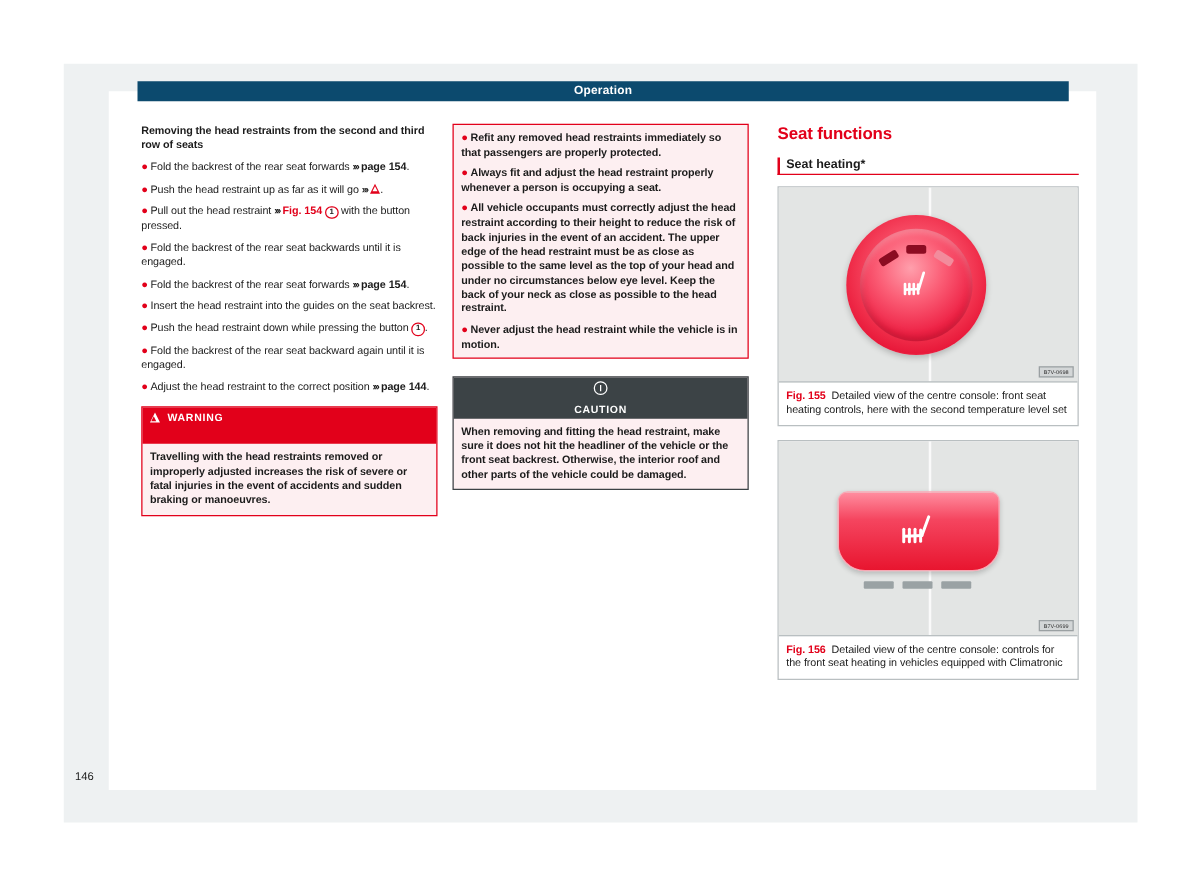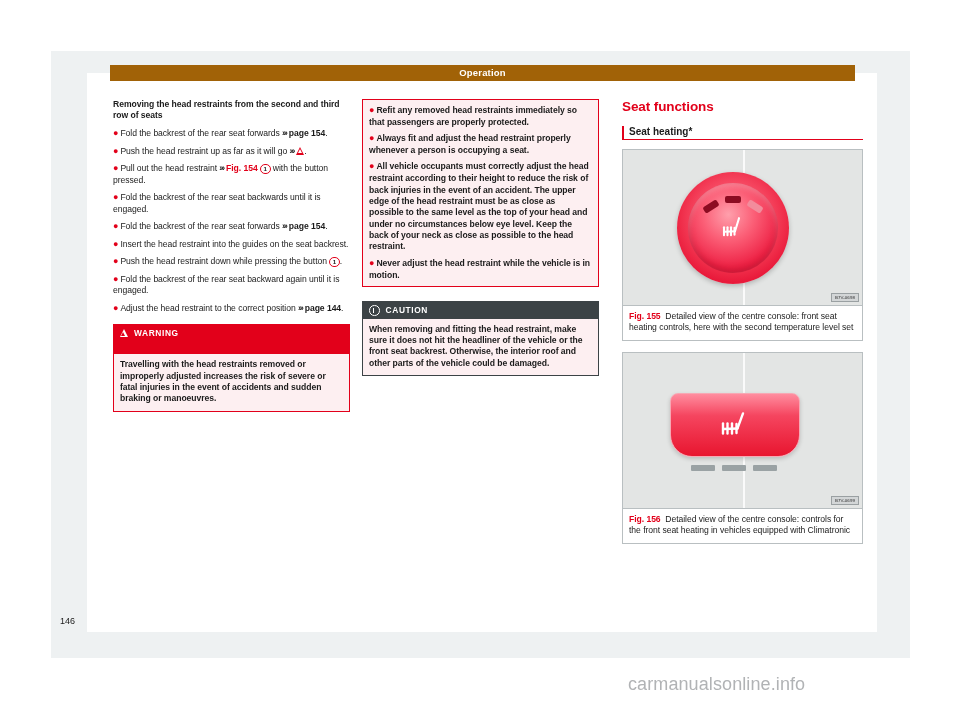--- a/index.html
+++ b/index.html
@@ -35,21 +35,21 @@
     height: 559px;
     background: #ffffff;
   }
   
   .header-band {
     position: absolute;
     left: 23px;
     top: -8px;
     width: 745px;
     height: 16px;
-    background: #a16207;
+    background: #0c4a6e;
     color: #ffffff;
     font-size: 9.5px;
     font-weight: bold;
     letter-spacing: .2px;
     text-align: center;
     line-height: 16px;
   }
   .columns {
     position: absolute;
     left: 10px;
@@ -206,20 +206,21 @@
   .box-caution .bar {
     background: #3c4346;
     color: #ffffff;
     font-size: 8.4px;
     font-weight: bold;
     letter-spacing: .6px;
     padding: 3px 6px;
     display: flex;
     align-items: center;
     gap: 6px;
+    flex-direction: column;
   }
   .excl-circle {
     display: inline-block;
     width: 8.6px; height: 8.6px;
     border: 1px solid #ffffff;
     border-radius: 50%;
     position: relative;
   }
   .excl-circle::after {
     content: "";
@@ -544,15 +545,14 @@
             <span class="figlabel">Fig. 156</span>&nbsp;&nbsp;<span>Detailed view of the centre console: controls for the front seat heating in vehicles equipped with Climatronic</span>
           </div>
         </div>
 
       </div>
 
     </div>
   </div>
 
   <div class="pagenum">146</div>
-  <div class="watermark">carmanualsonline.info</div>
 
 </div>
 
 </body></html>

